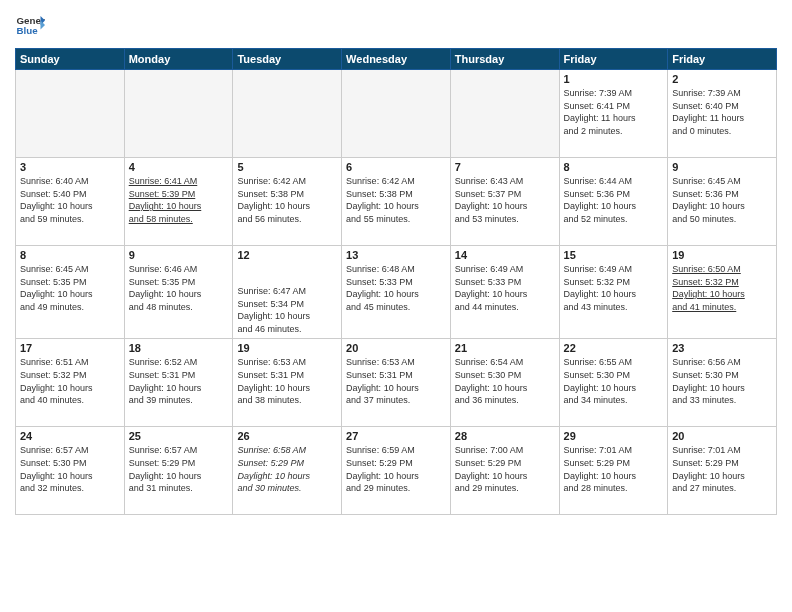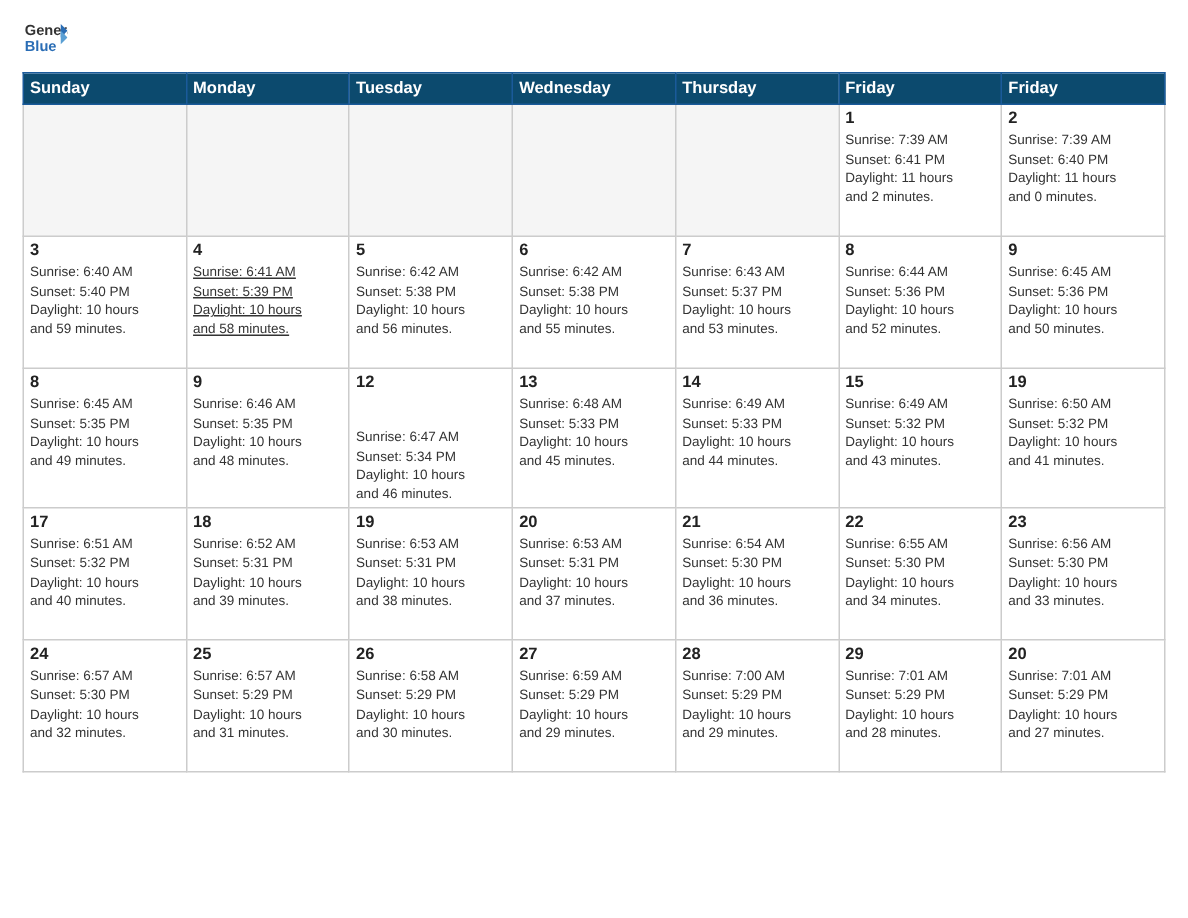--- a/index.html
+++ b/index.html
@@ -224,21 +224,21 @@
           </td>
           <td>
             <span class="day-num">15</span>
             <div class="day-info" style="white-space: pre-line;">Sunrise: 6:49 AM
 Sunset: 5:32 PM
 Daylight: 10 hours
 and 43 minutes.</div>
           </td>
           <td>
             <span class="day-num">19</span>
-            <div class="day-info" style="white-space: pre-line;">Sunrise: 6:50 AM
+            <div class="day-info" style="white-space: pre-line; text-decoration: underline;">Sunrise: 6:50 AM
 Sunset: 5:32 PM
 Daylight: 10 hours
 and 41 minutes.</div>
           </td>
         </tr>
         <tr>
           <td>
             <span class="day-num">17</span>
             <div class="day-info" style="white-space: pre-line;">Sunrise: 6:51 AM
 Sunset: 5:32 PM
@@ -298,21 +298,21 @@
           </td>
           <td>
             <span class="day-num">25</span>
             <div class="day-info" style="white-space: pre-line;">Sunrise: 6:57 AM
 Sunset: 5:29 PM
 Daylight: 10 hours
 and 31 minutes.</div>
           </td>
           <td>
             <span class="day-num">26</span>
-            <div class="day-info" style="white-space: pre-line;">Sunrise: 6:58 AM
+            <div class="day-info" style="white-space: pre-line; font-style: italic;">Sunrise: 6:58 AM
 Sunset: 5:29 PM
 Daylight: 10 hours
 and 30 minutes.</div>
           </td>
           <td>
             <span class="day-num">27</span>
             <div class="day-info" style="white-space: pre-line;">Sunrise: 6:59 AM
 Sunset: 5:29 PM
 Daylight: 10 hours
 and 29 minutes.</div>

